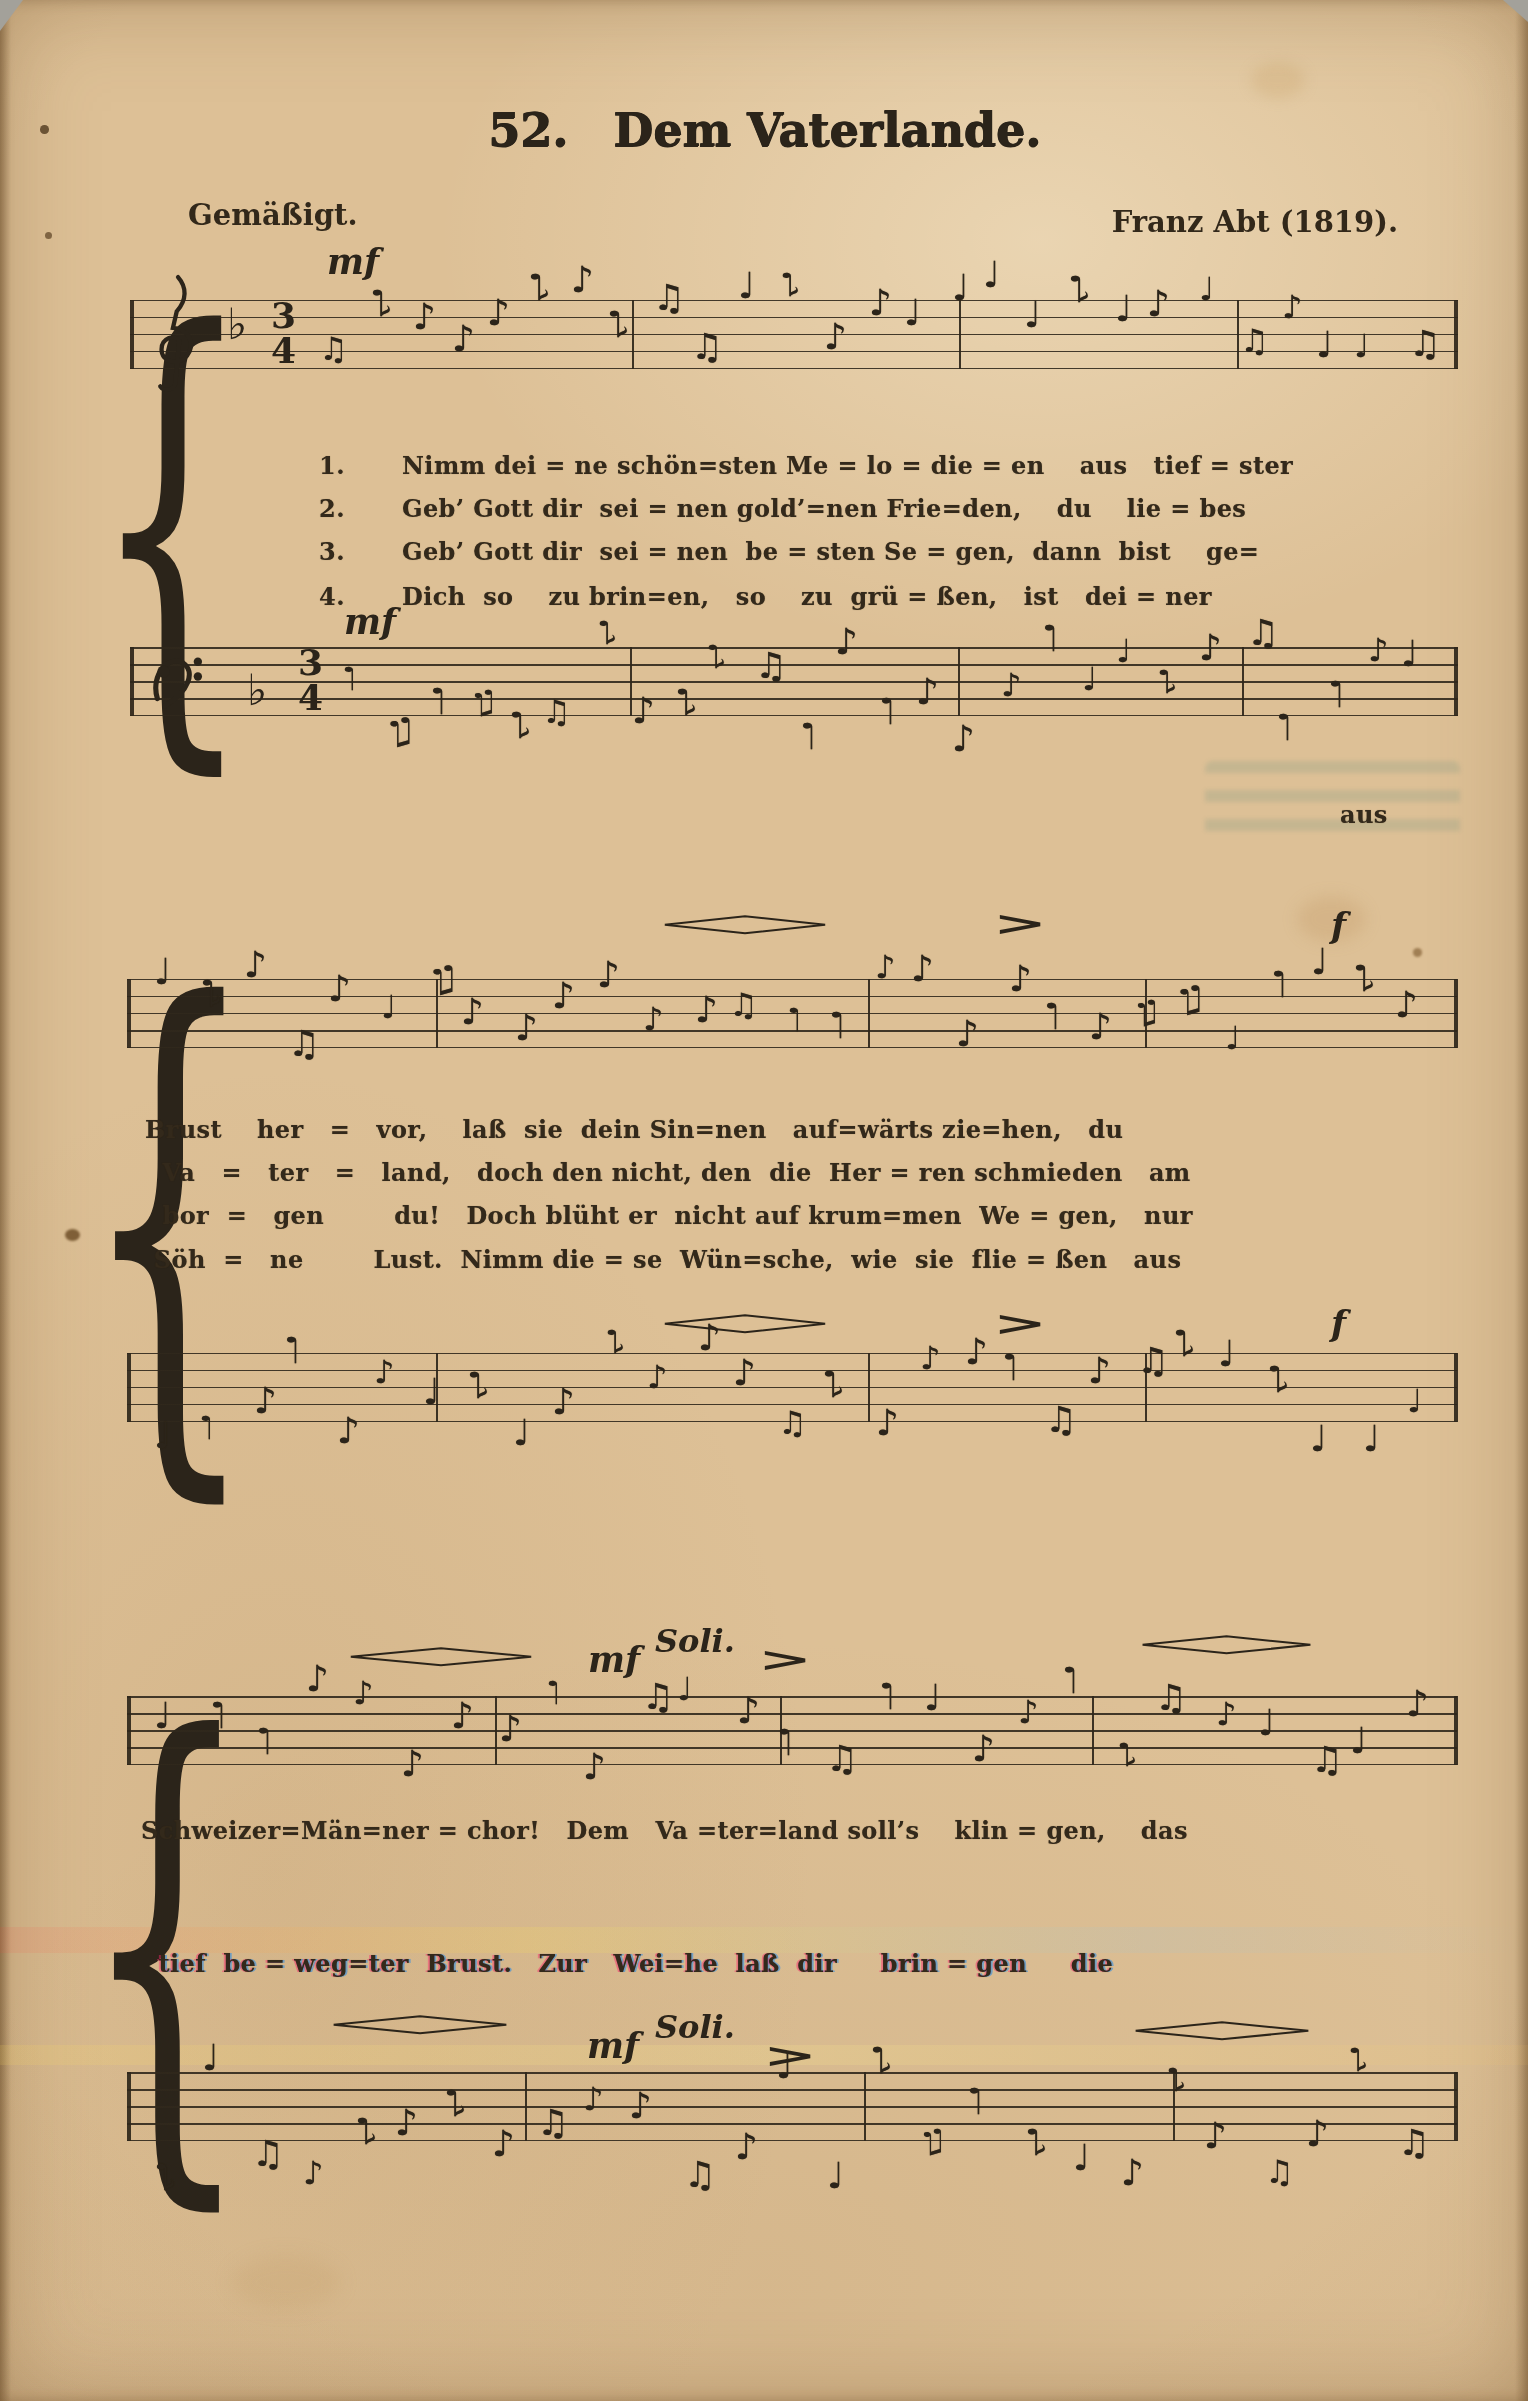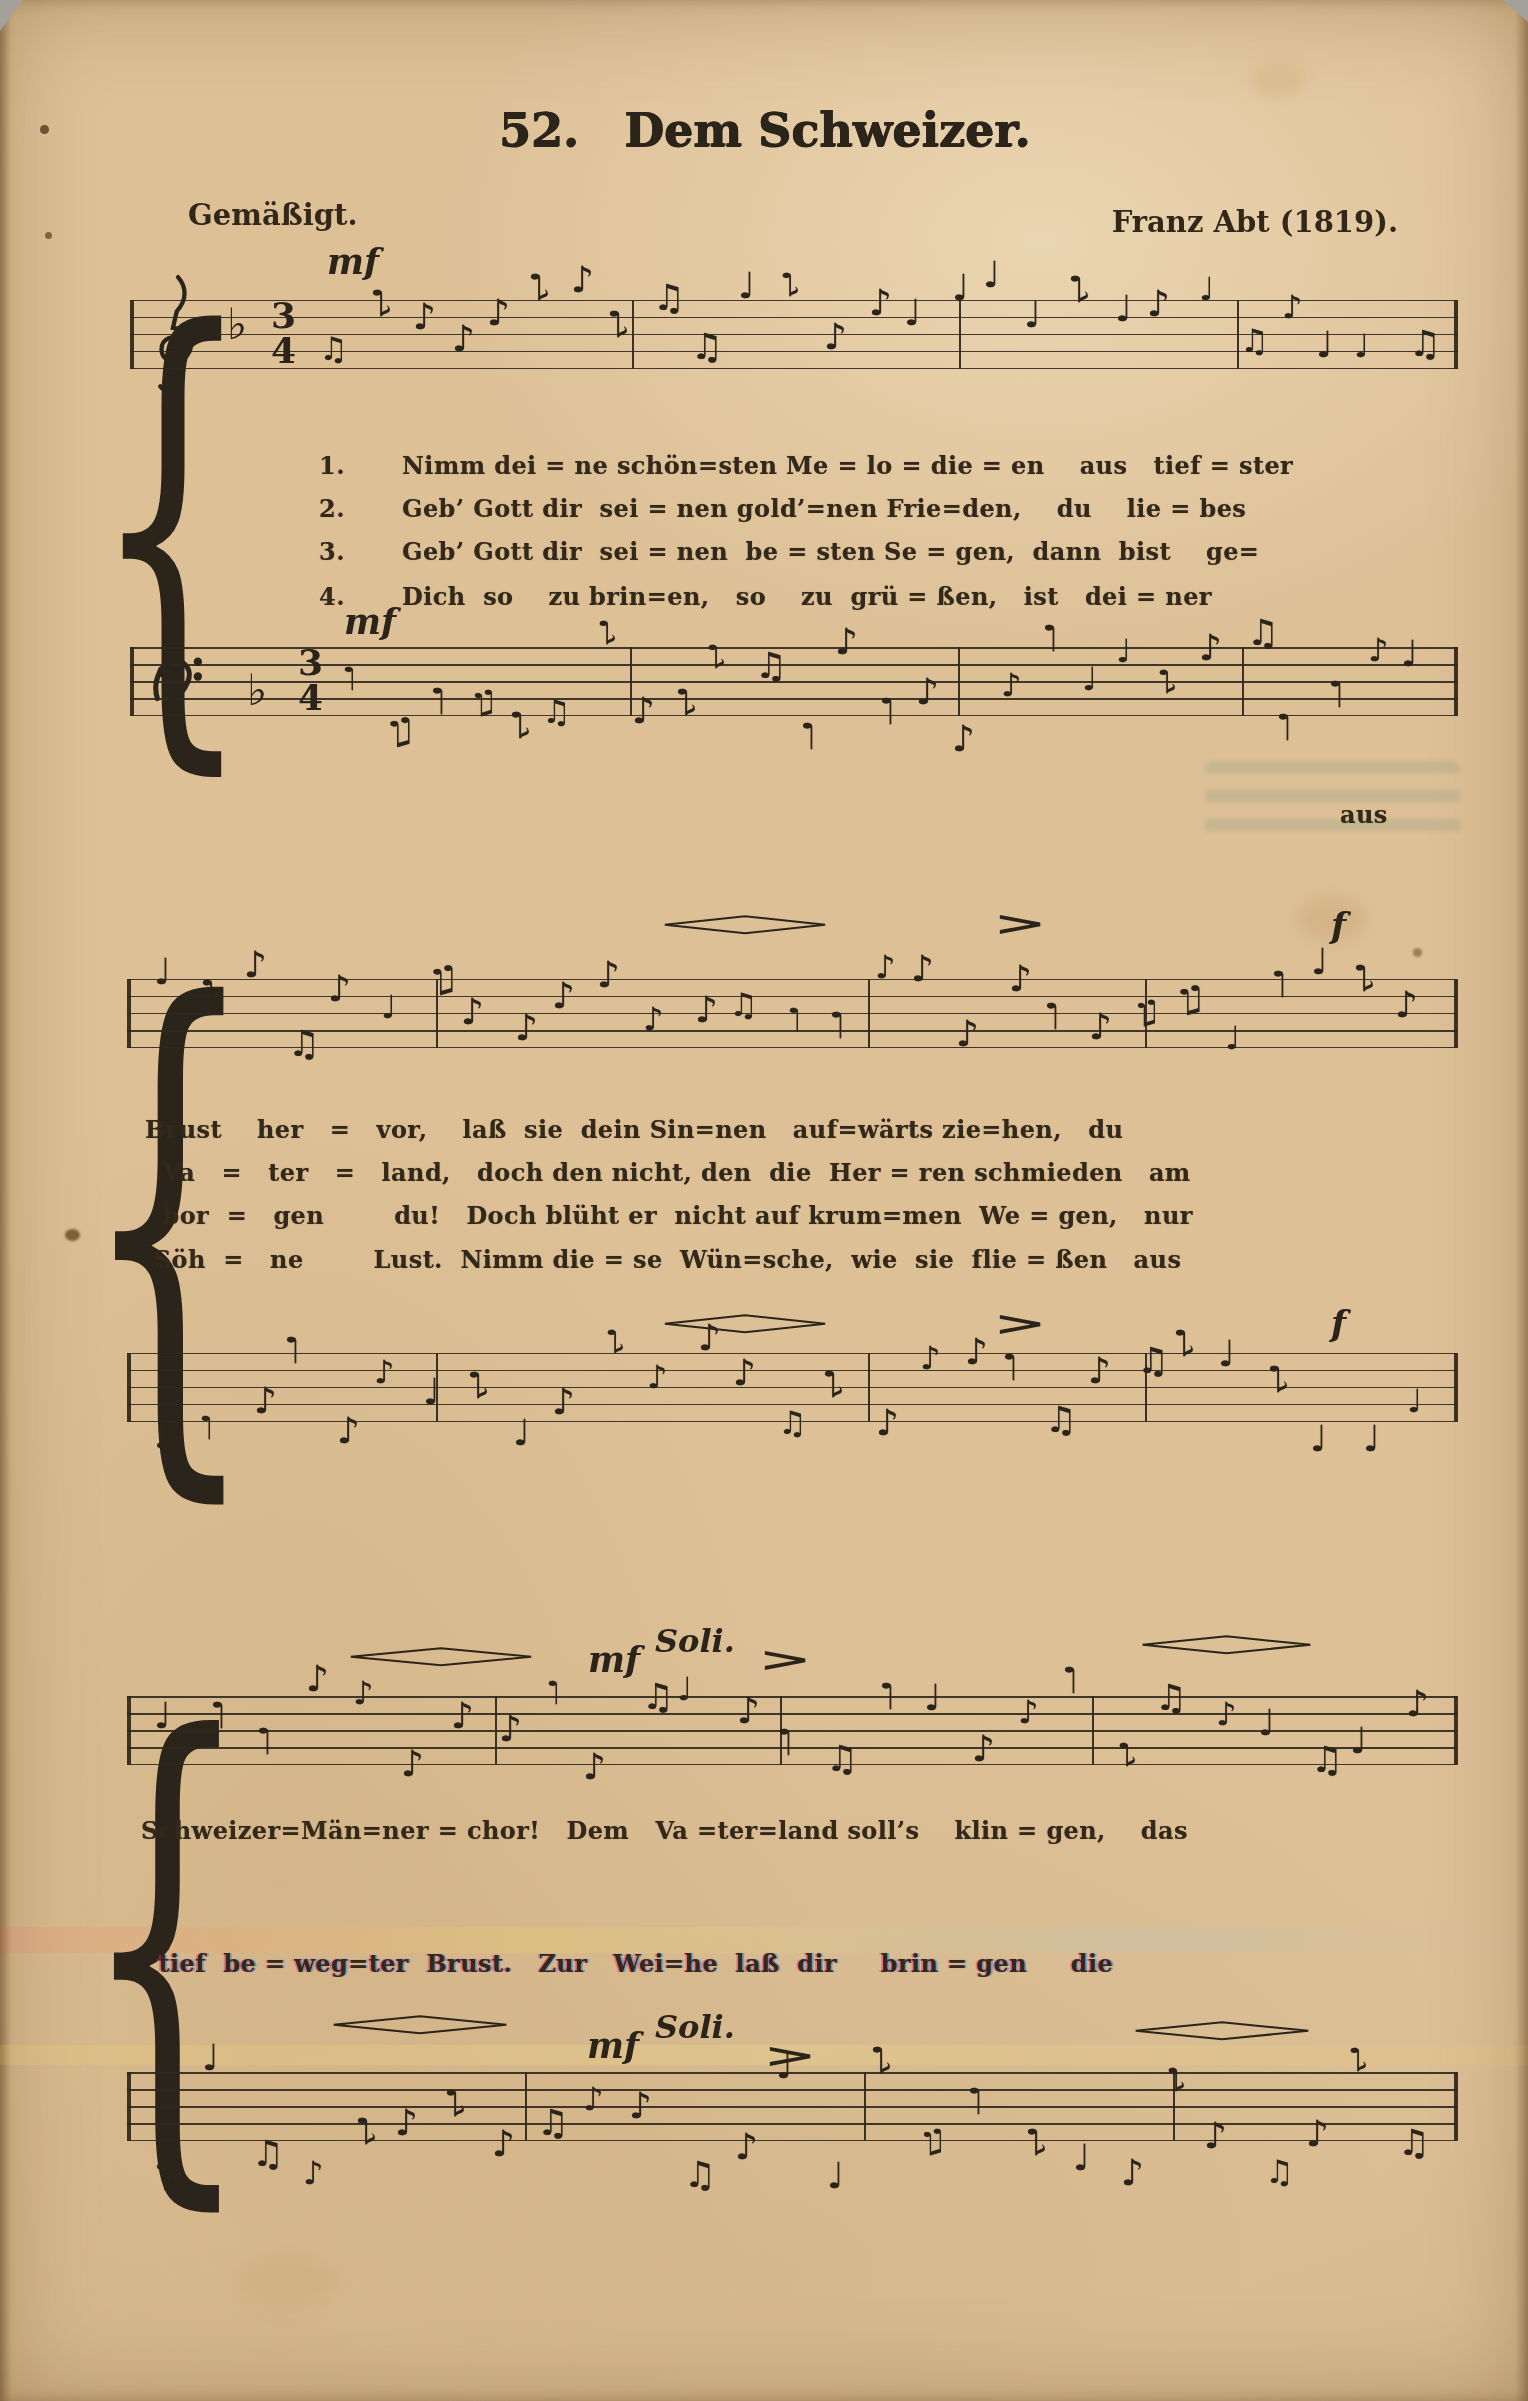--- a/index.html
+++ b/index.html
@@ -74,21 +74,21 @@
   <div class="stain" style="left:1251px;top:62px;width:54px;height:36px;background:rgba(200,160,100,.25);filter:blur(6.2px);"></div>
   <div class="stain" style="left:1297px;top:896px;width:69px;height:46px;background:rgba(180,130,70,.18);filter:blur(7.7px);"></div>
   <div class="stain" style="left:232px;top:2255px;width:108px;height:54px;background:rgba(190,150,95,.18);filter:blur(9.3px);"></div>
   <div class="stain" style="left:1205px;top:761px;width:255px;height:85px;border-radius:7.7px;background:repeating-linear-gradient(to bottom, rgba(60,125,115,.14) 0 12.4px, transparent 12.4px 29px);filter:blur(2.3px);"></div>
 
   <div class="rainbow" style="left:0;top:1927px;width:100%;height:26px;background:linear-gradient(90deg, rgba(255,60,60,.10), rgba(255,230,80,.16) 35%, rgba(120,200,255,.10) 75%, transparent);"></div>
   <div class="rainbow" style="left:0;top:2045px;width:100%;height:20px;background:linear-gradient(90deg, rgba(255,220,90,.14), rgba(255,240,140,.18) 50%, rgba(255,200,90,.08));"></div>
 
   <div class="titlerow">
     <span>52.</span>
-    <span>Dem Schweizer.</span>
+    <span>Dem Vaterlande.</span>
   </div>
   <div class="tempo">Gemäßigt.</div>
   <div class="composer">Franz Abt (1819).</div>
 
   <span class="brace" style="left:91px;top:272px;font-size:463px;transform:scale(.55,1.08);">{</span>
   <span class="brace" style="left:80px;top:939px;font-size:510px;transform:scale(.55,1.1);">{</span>
   <span class="brace" style="left:80px;top:1674px;font-size:494px;transform:scale(.55,1.08);">{</span>
 
   <div class="dyn" style="left:327px;top:241px;">mf</div>
   <div class="staff" style="left:130px;top:300px;width:1328px;">

